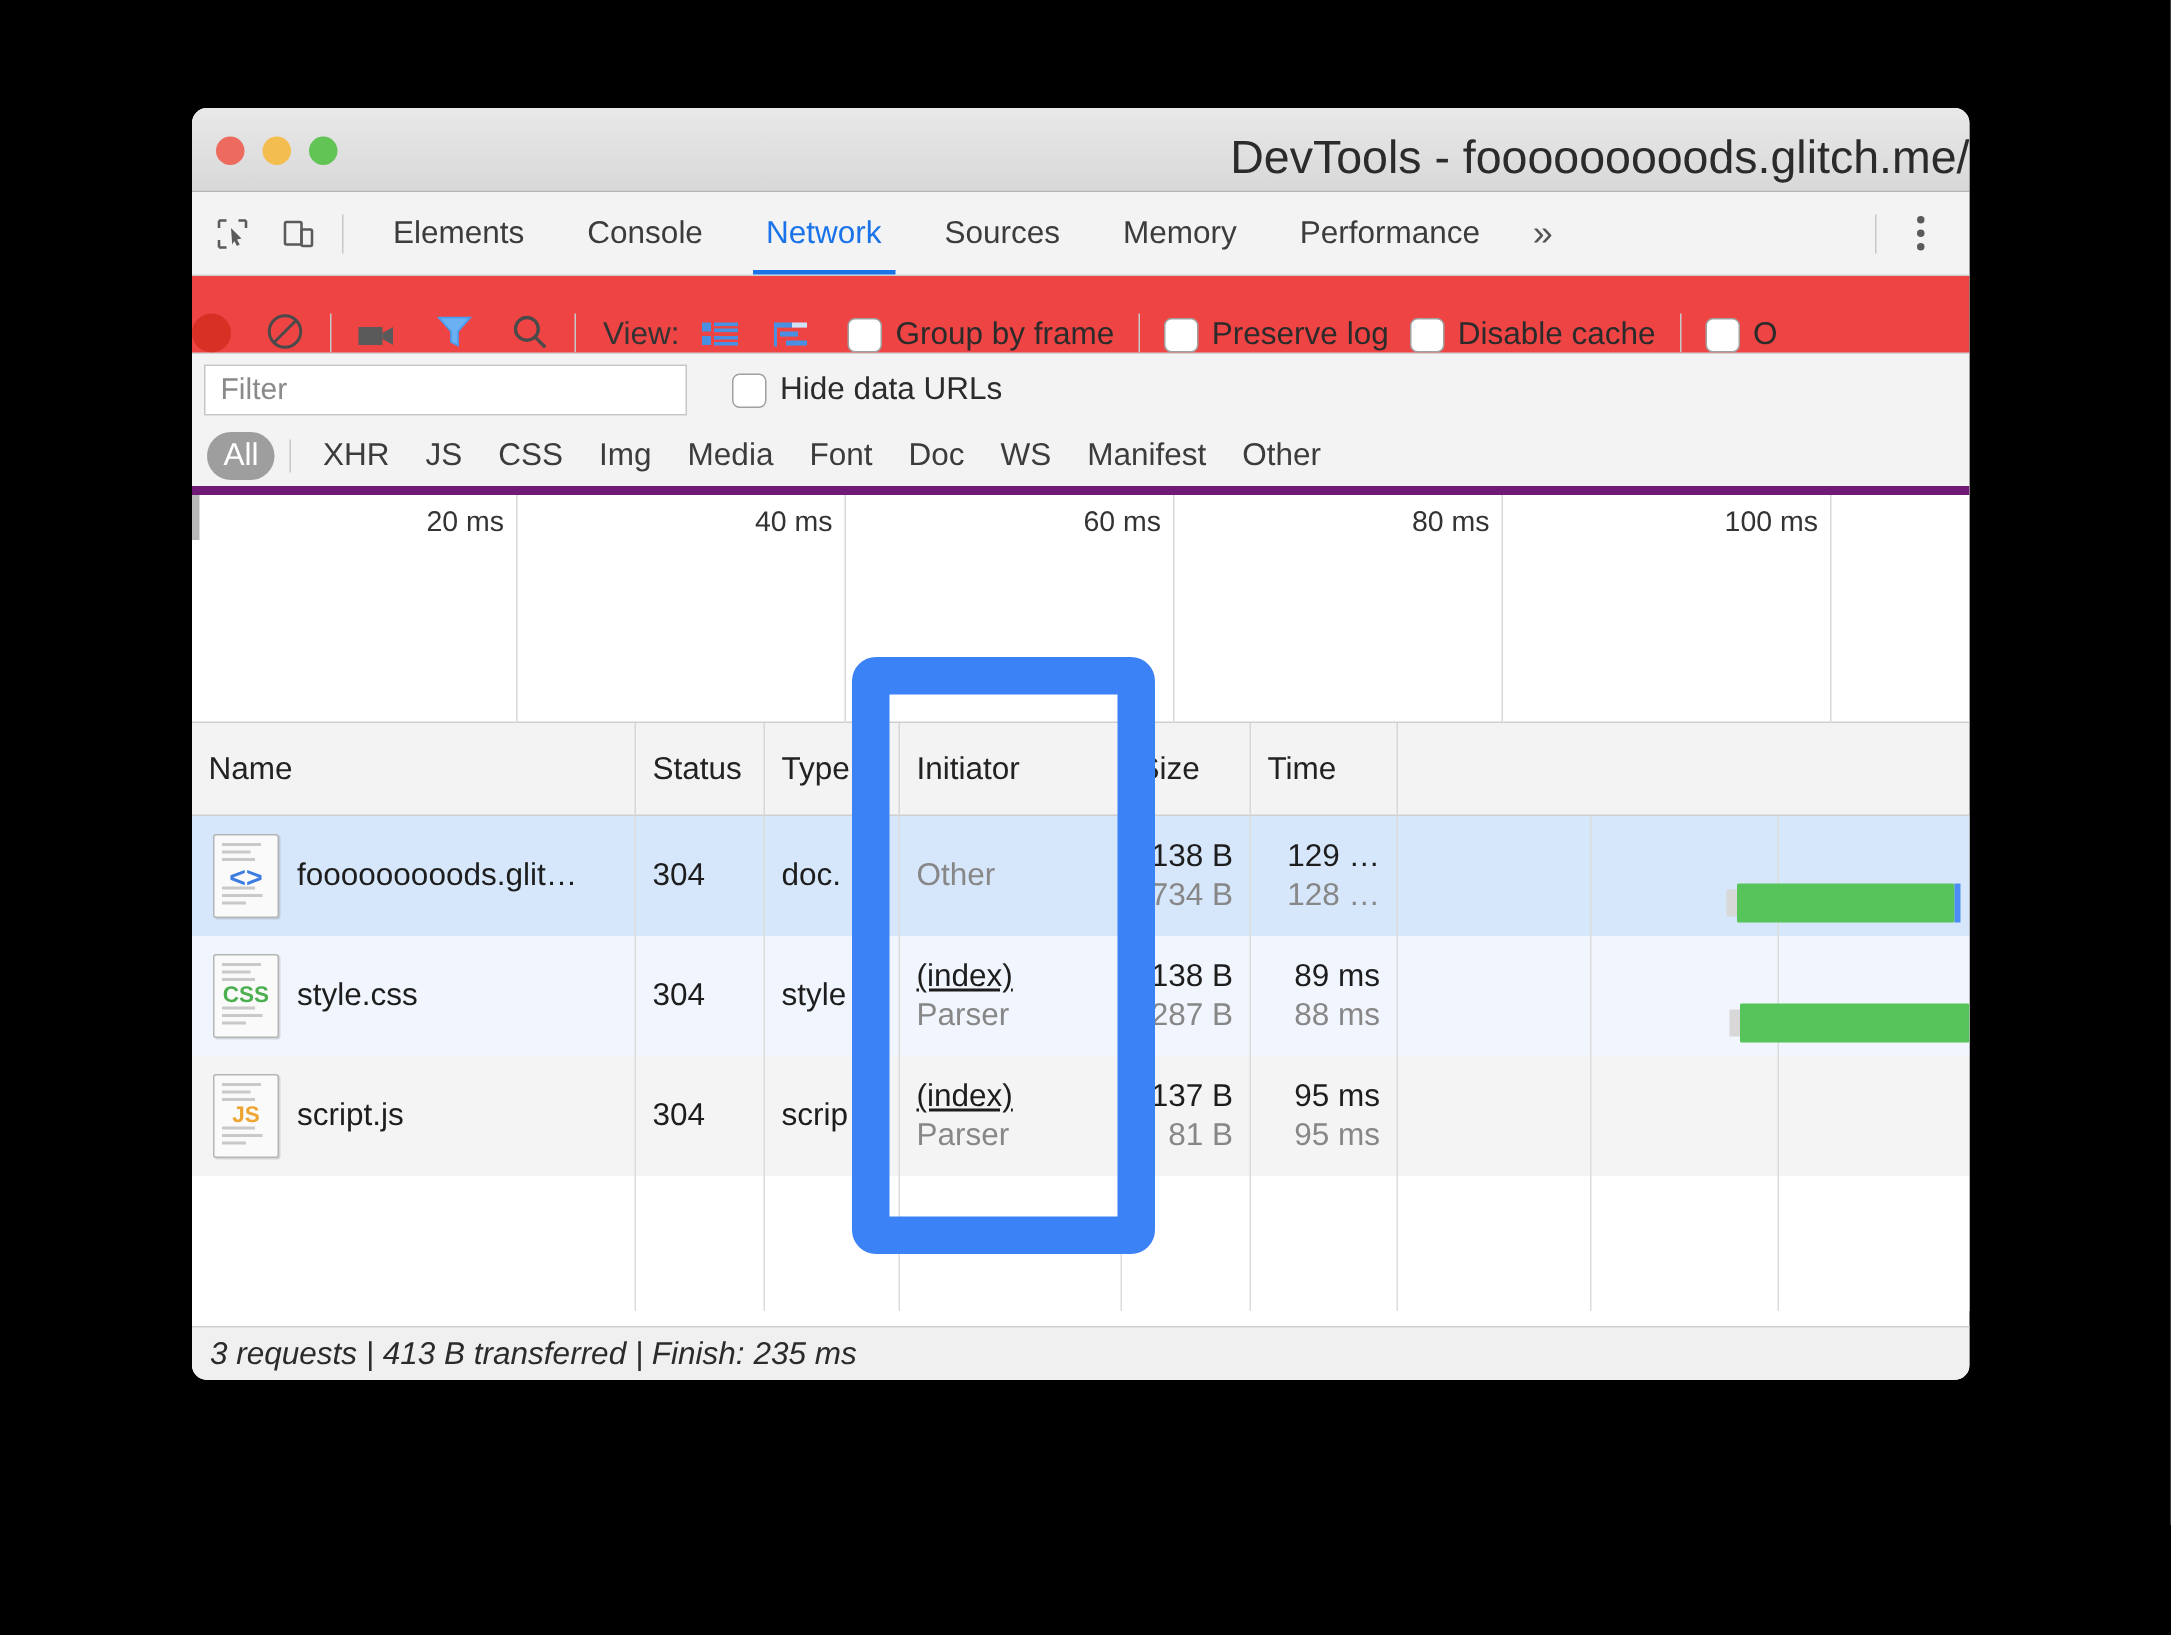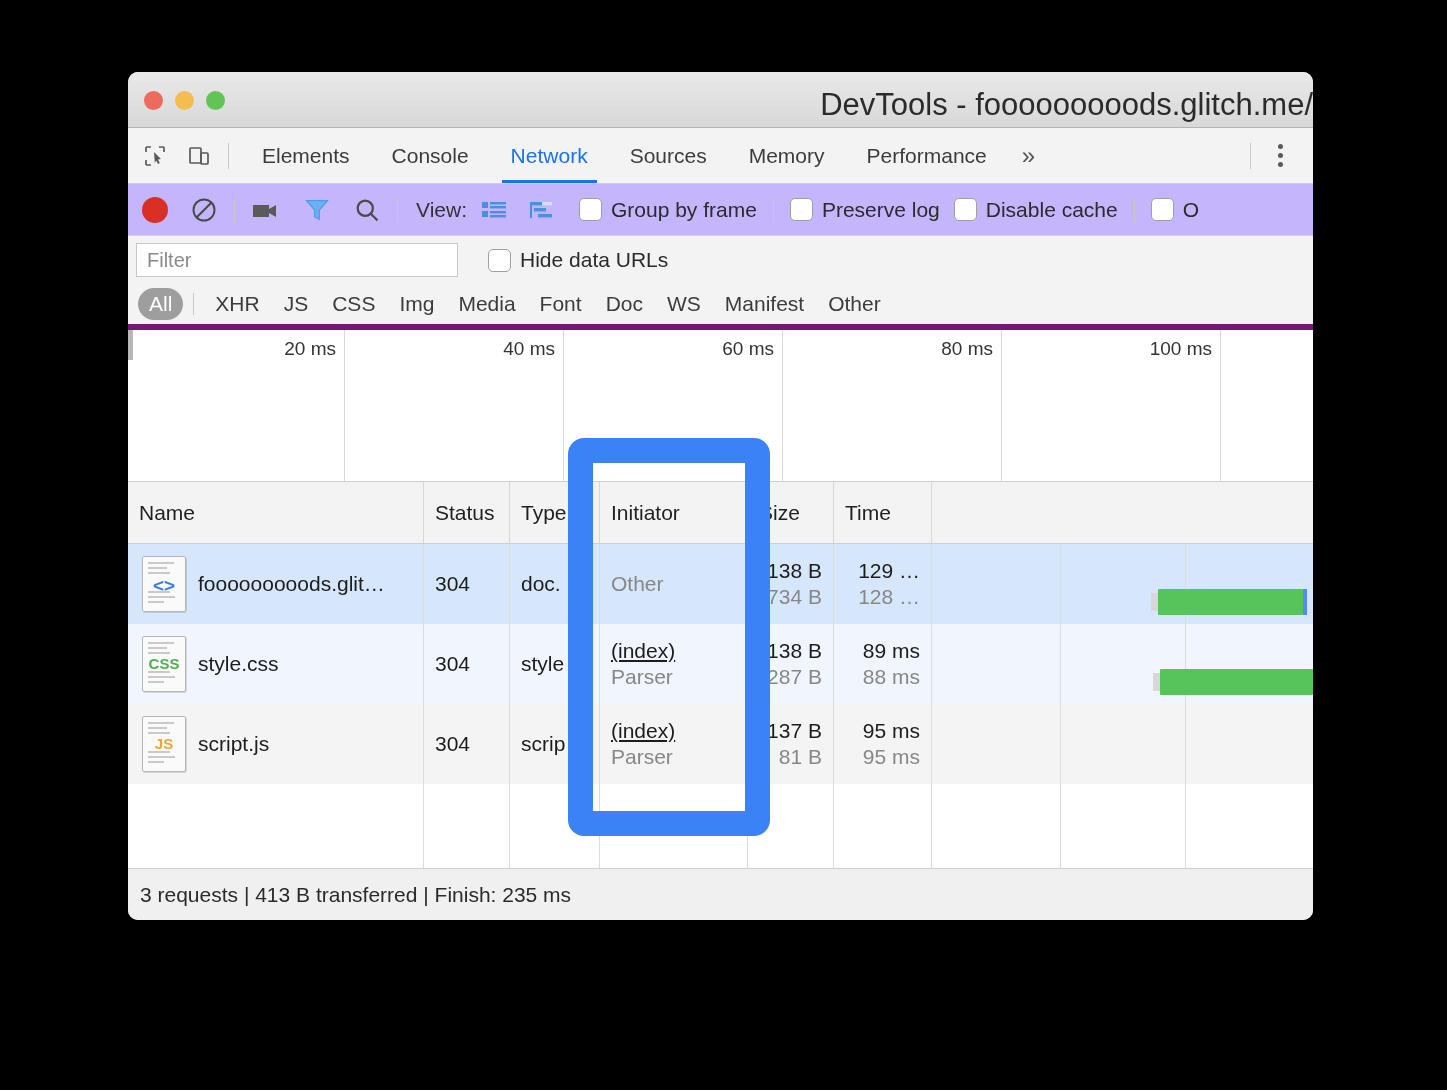--- a/index.html
+++ b/index.html
@@ -65,24 +65,24 @@
     left: 12px; right: 12px; bottom: 0; height: 3px; background: #1a73e8;
   }
   .tab.more { font-size: 24px; padding: 0 14px; color: #555; }
   #tabstrip .right { position: absolute; right: 0; top: 0; height: 100%; display: flex; align-items: center; }
   .kebab { width: 34px; margin-right: 16px; display: flex; flex-direction: column; align-items: center; gap: 4px; }
   .kebab i { width: 5px; height: 5px; background: #5a5a5a; border-radius: 50%; display: block; }
 
   
   #toolbar {
     height: 52px;
-    background: #c4b5fd;
+    background: #ef4444;
     border-bottom: 1px solid #d4d4d4;
-    display: flex; align-items: center;
-    padding-left: 14px;
+    display: flex; align-items: flex-end;
+    padding-left: 0;
     overflow: hidden;
   }
   .rec-dot { width: 26px; height: 26px; border-radius: 50%; background: #d93025; margin-right: 22px; }
   .ico { display: flex; align-items: center; justify-content: center; flex: none; }
   .v-sep { width: 1px; height: 26px; background: #c8c8c8; margin: 0 16px; flex: none; }
   .view-label { font-size: 21px; color: #333; margin: 0 14px 0 2px; }
   .chk-wrap { display: flex; align-items: center; gap: 9px; margin-left: 14px; white-space: nowrap; }
   .chk {
     width: 23px; height: 23px; border: 1.5px solid #a0a0a0;
     border-radius: 5px; background: #fff; flex: none;
@@ -209,24 +209,24 @@
     width: 7px; height: 18px; background: #d8d8d8;
   }
   .wf-bar::after {
     content: ""; position: absolute; right: -4px; top: 0;
     width: 4px; height: 26px; background: #4c8df6;
   }
 
   
   #statusbar {
     position: absolute; left: 0; right: 0; bottom: 0;
-    height: 52px; background: #f0f0f0;
+    height: 36px; background: #f0f0f0;
     border-top: 1px solid #cfcfcf;
     display: flex; align-items: center; padding-left: 12px;
-    font-size: 21px; color: #2b2b2b;
+    font-size: 21px; color: #2b2b2b; font-style: italic;
   }
 
   
   #highlight {
     position: absolute;
     left: 568px; top: 438px;
     width: 202px; height: 398px;
     border: 25px solid #3b82f6;
     border-radius: 16px;
     pointer-events: none;

